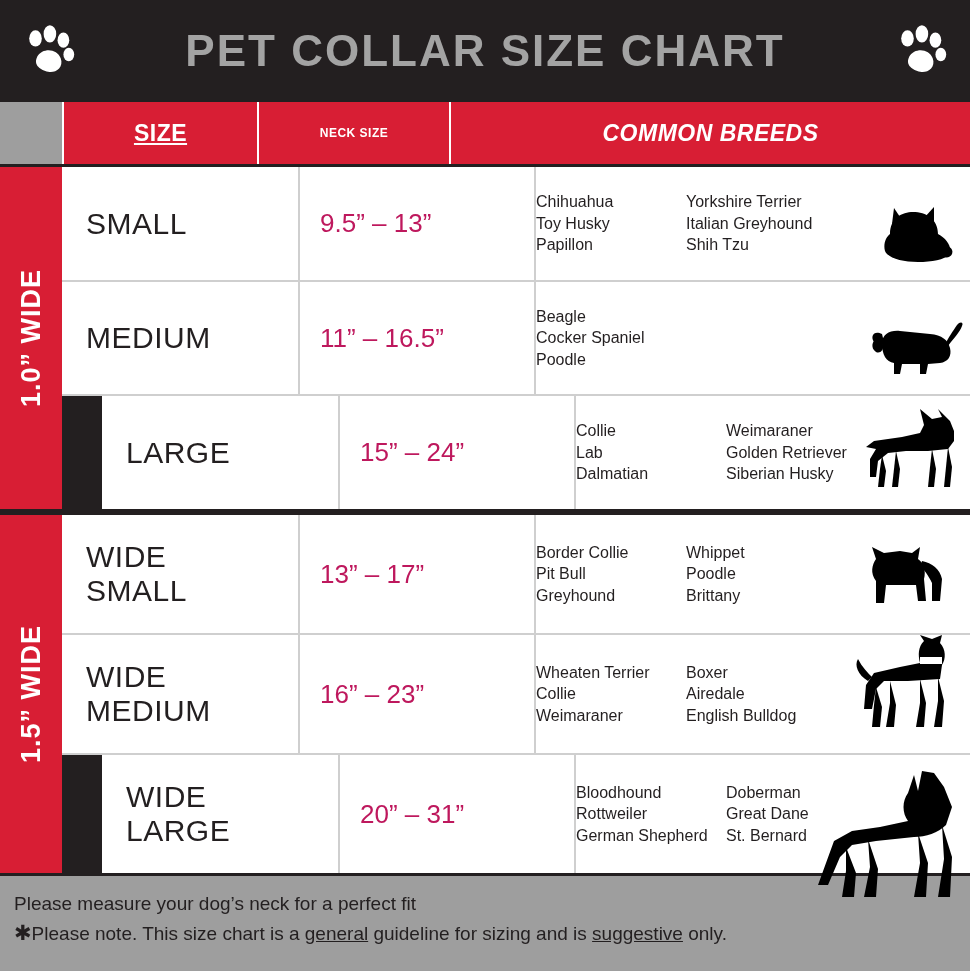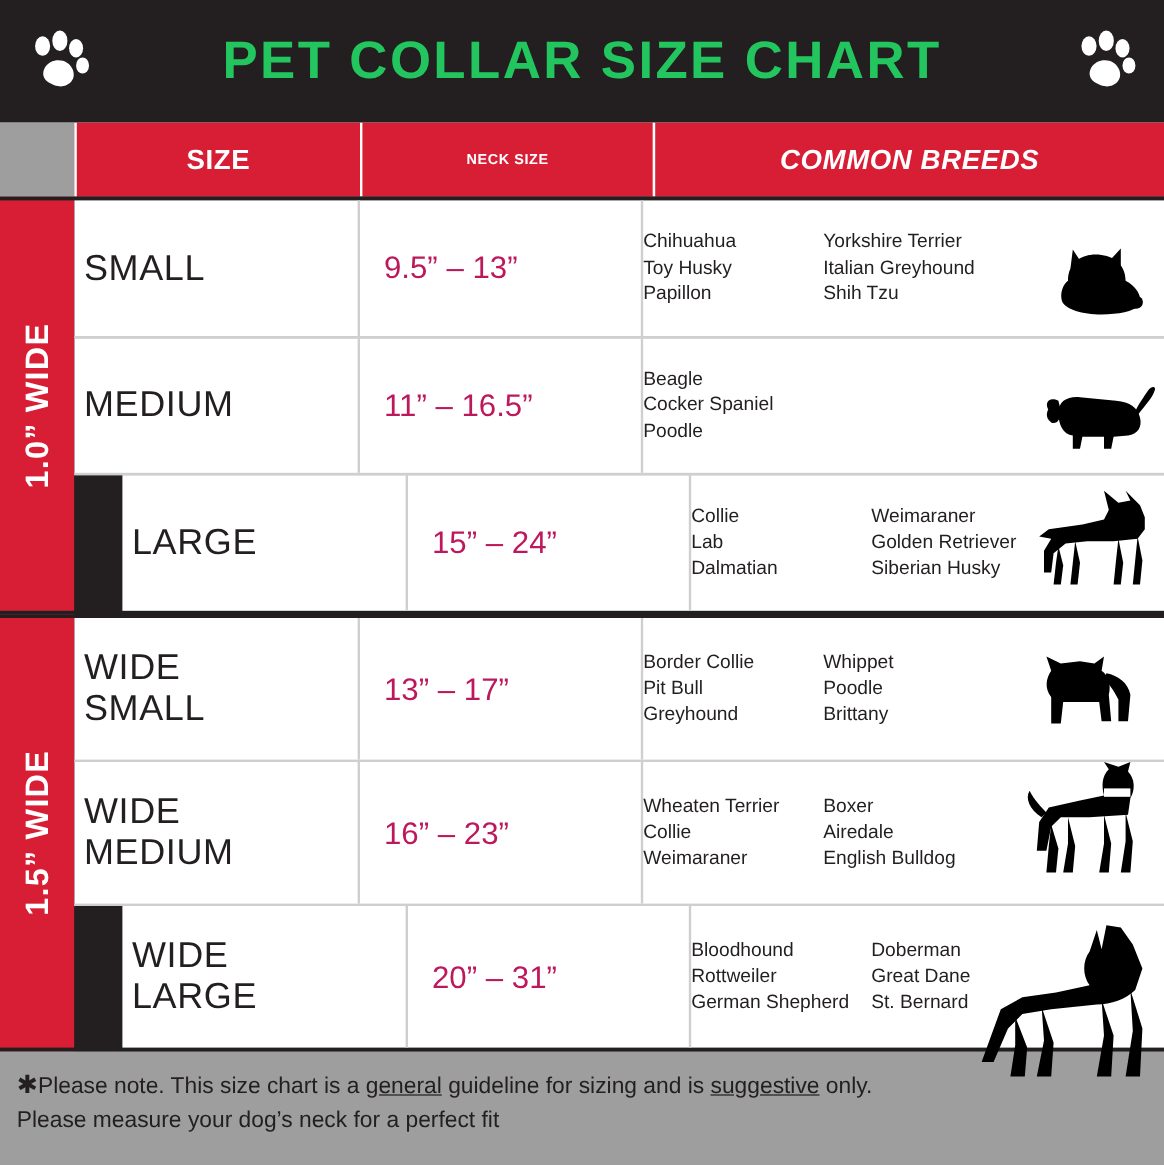--- a/index.html
+++ b/index.html
@@ -25,21 +25,21 @@
   
   .header {
     position: relative;
     height: 102px;
     background: #231f20;
     display: flex;
     align-items: center;
     justify-content: center;
   }
   .header-title {
-    color: #22c55e;
+    color: #a3a3a3;
     font-size: 44px;
     font-weight: bold;
     letter-spacing: 2px;
     text-align: right;
   }
   .paw {
     position: absolute;
     top: 24px;
     width: 54px;
     height: 54px;
@@ -61,22 +61,22 @@
   .colhead .ch {
     background: #d81e34;
     color: #ffffff;
     display: flex;
     flex-direction: column;
     align-items: center;
     justify-content: center;
     border-left: 2px solid #ffffff;
     box-sizing: border-box;
   }
-  .ch-size { width: 238px; flex: none; }
-  .ch-len  { width: 244px; flex: none; }
+  .ch-size { width: 195px; flex: none; text-decoration: underline; }
+  .ch-len  { width: 192px; flex: none; }
   .ch-breed{ flex: 1 1 auto; font-style: italic; }
   .ch-label {
     font-size: 23px;
     font-weight: bold;
     letter-spacing: 0.5px;
     line-height: 1.05;
   }
   .ch-sub {
     font-size: 12px;
     font-weight: bold;
@@ -139,21 +139,21 @@
     box-sizing: border-box;
     position: relative;
   }
   .row:last-child { border-bottom: none; margin-left: 40px; }
 
   .c-size {
     width: 238px;
     flex: none;
     display: flex;
     align-items: center;
-    padding-left: 8px;
+    padding-left: 24px;
     box-sizing: border-box;
     border-right: 2px solid #cfcfcf;
   }
   .c-size .size-label {
     font-size: 30px;
     color: #231f20;
     line-height: 1.12;
     letter-spacing: 0.5px;
   }
   .c-len {
@@ -418,19 +418,19 @@
               </svg>
             </span>
           </div>
         </div>
 
       </div>
     </div>
   </div>
 
   <div class="footer">
+    <div>Please measure your dog’s neck for a perfect fit</div>
     <div>
       <span class="star">✱</span><span>Please note. This size chart is a </span><span class="u">general</span><span> guideline for sizing and is </span><span class="u">suggestive</span><span> only.</span>
     </div>
-    <div>Please measure your dog’s neck for a perfect fit</div>
   </div>
 
 </div>
 
 </body></html>

